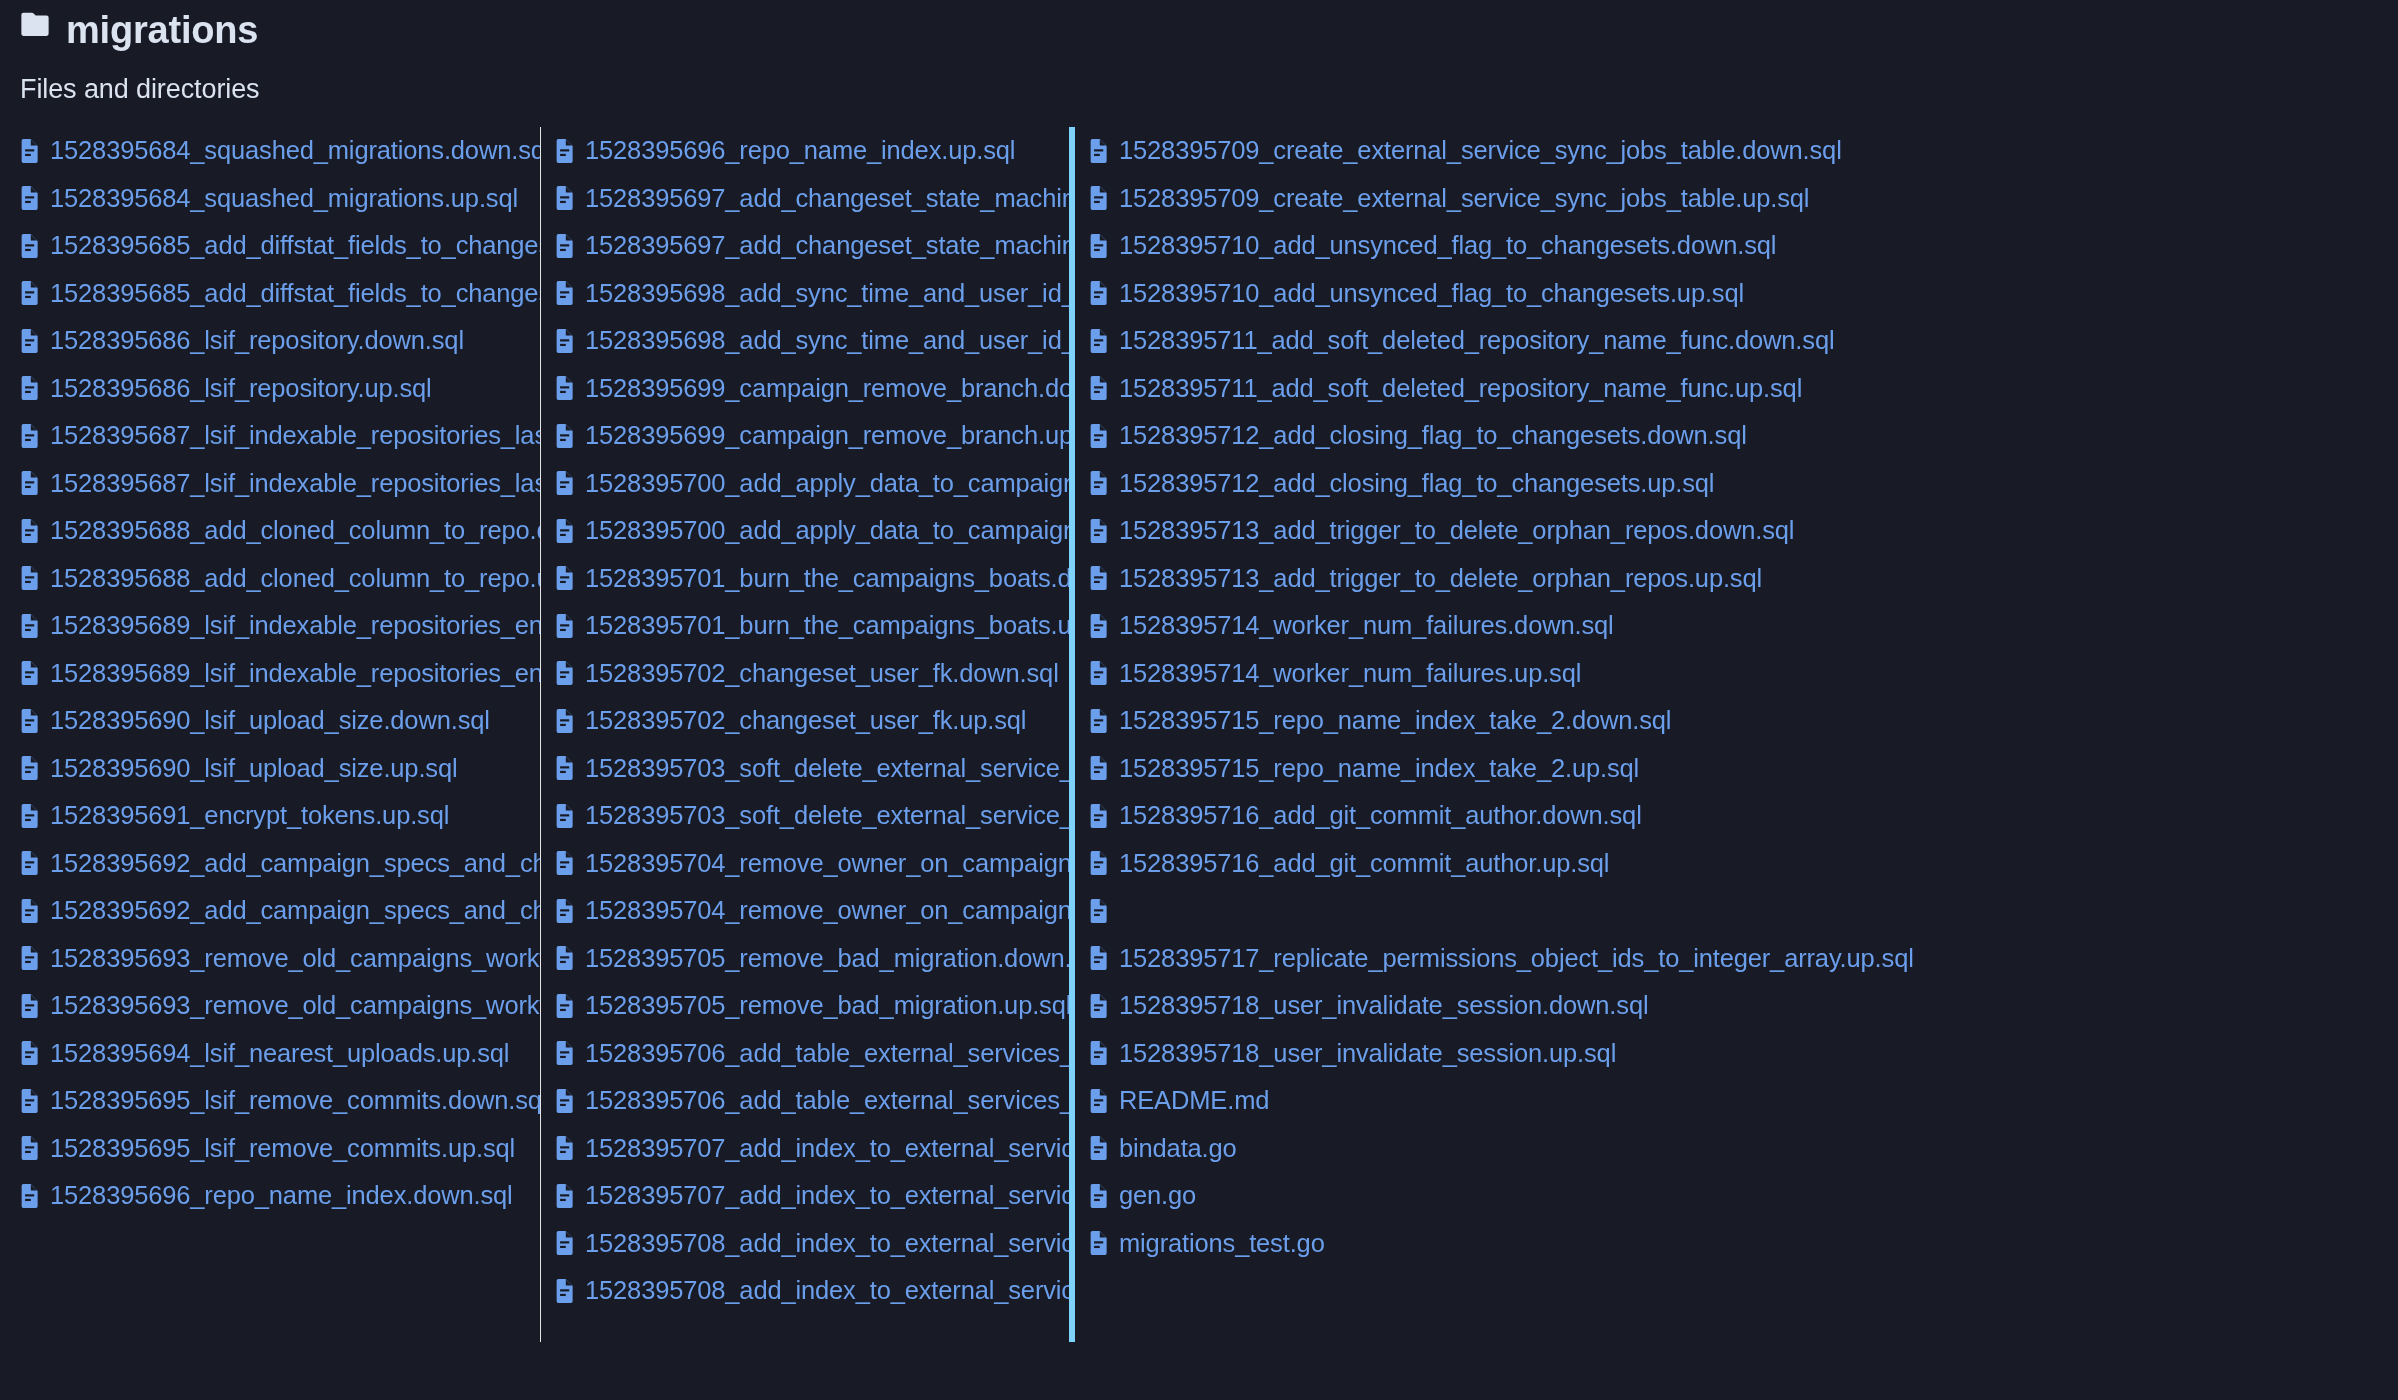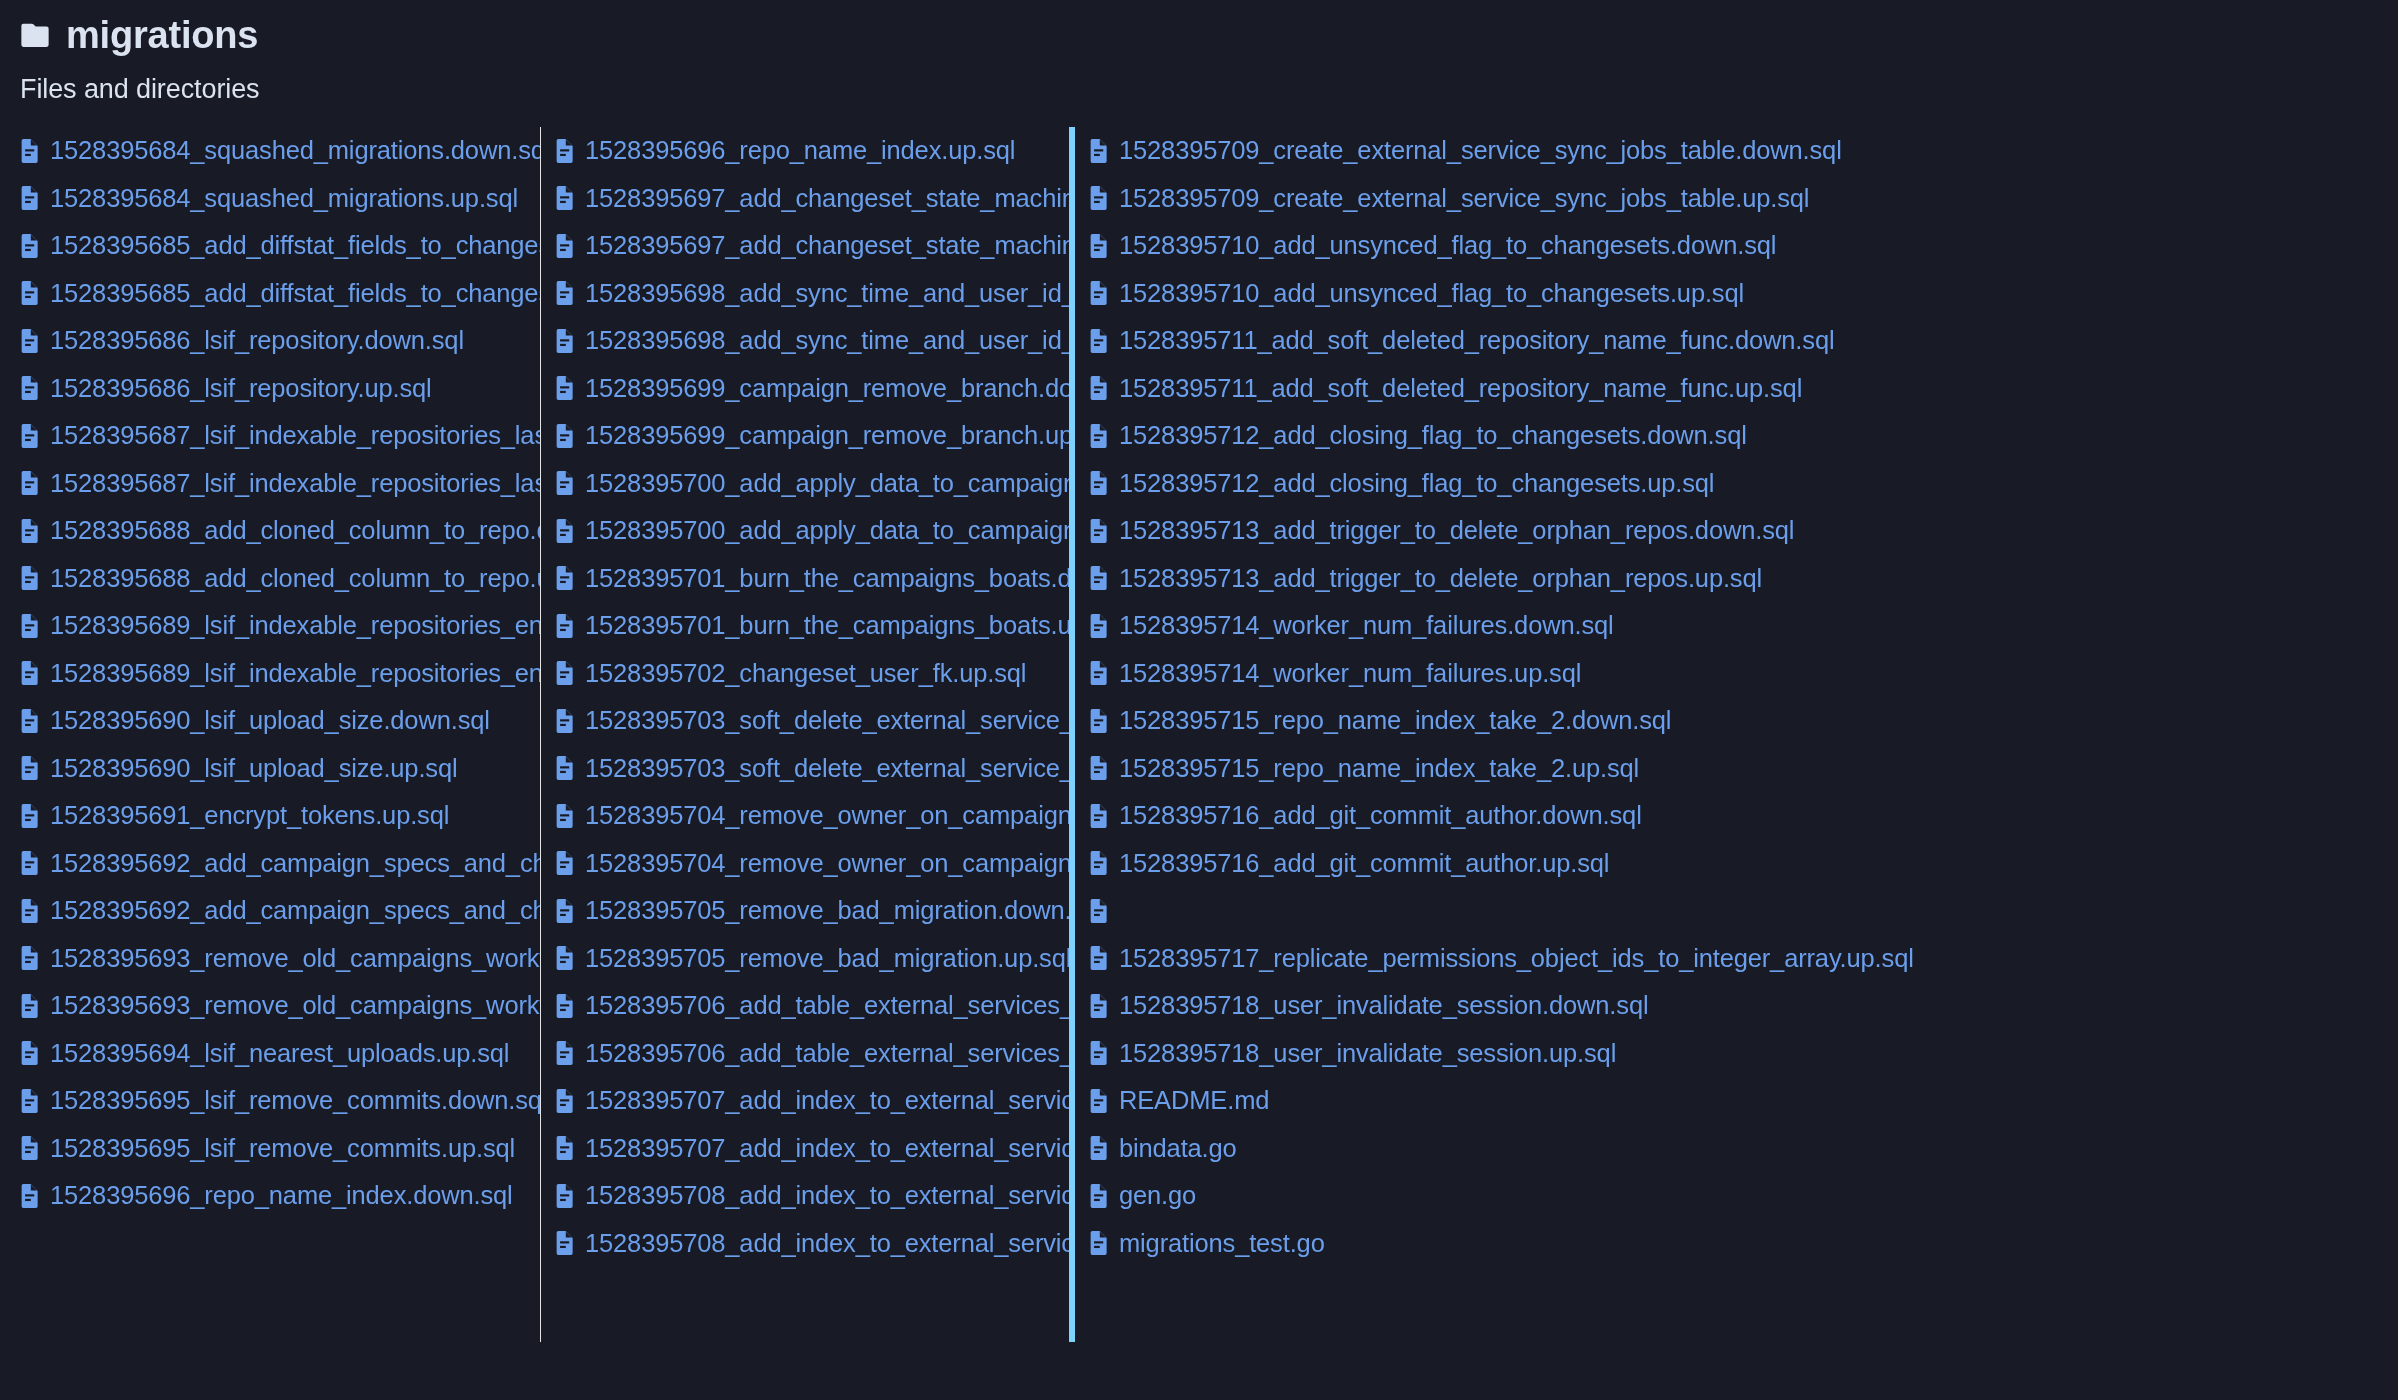--- a/index.html
+++ b/index.html
@@ -20,21 +20,21 @@
   .page {
     width: 2398px;
     height: 1400px;
     padding: 0 18px;
     position: relative;
   }
 
   
   .dir-header {
     display: flex;
-    align-items: center;
+    align-items: flex-start;
     gap: 14px;
     padding-top: 10px;
     height: 62px;
   }
   .folder-icon {
     width: 34px;
     height: 30px;
     position: relative;
     flex: 0 0 auto;
     display: block;
@@ -423,20 +423,29 @@
             </svg></span>
           <span class="file-name">1528395701_burn_the_campaigns_boats.up.sql</span>
         </div>
         <div class="file-row">
           <span class="file-icon"><svg width="21" height="24" viewBox="0 0 18 21" aria-hidden="true">
               <path fill="#6b9eeb" d="M3 1.5A1.5 1.5 0 0 1 4.5 0h6.3L17 6.1v13.4A1.5 1.5 0 0 1 15.5 21h-11A1.5 1.5 0 0 1 3 19.5v-18z"></path>
               <path fill="#181b26" d="M11 0.4v5.2h5.4z"></path>
               <rect fill="#181b26" x="6" y="9" width="8" height="1.9"></rect>
               <rect fill="#181b26" x="6" y="13" width="5" height="1.9"></rect>
             </svg></span>
+          <span class="file-name">1528395702_changeset_user_fk.down.sql</span>
+        </div>
+        <div class="file-row">
+          <span class="file-icon"><svg width="21" height="24" viewBox="0 0 18 21" aria-hidden="true">
+              <path fill="#6b9eeb" d="M3 1.5A1.5 1.5 0 0 1 4.5 0h6.3L17 6.1v13.4A1.5 1.5 0 0 1 15.5 21h-11A1.5 1.5 0 0 1 3 19.5v-18z"></path>
+              <path fill="#181b26" d="M11 0.4v5.2h5.4z"></path>
+              <rect fill="#181b26" x="6" y="9" width="8" height="1.9"></rect>
+              <rect fill="#181b26" x="6" y="13" width="5" height="1.9"></rect>
+            </svg></span>
           <span class="file-name">1528395702_changeset_user_fk.up.sql</span>
         </div>
         <div class="file-row">
           <span class="file-icon"><svg width="21" height="24" viewBox="0 0 18 21" aria-hidden="true">
               <path fill="#6b9eeb" d="M3 1.5A1.5 1.5 0 0 1 4.5 0h6.3L17 6.1v13.4A1.5 1.5 0 0 1 15.5 21h-11A1.5 1.5 0 0 1 3 19.5v-18z"></path>
               <path fill="#181b26" d="M11 0.4v5.2h5.4z"></path>
               <rect fill="#181b26" x="6" y="9" width="8" height="1.9"></rect>
               <rect fill="#181b26" x="6" y="13" width="5" height="1.9"></rect>
             </svg></span>
           <span class="file-name">1528395703_soft_delete_external_service_upon_user_delete.down.sql</span>

